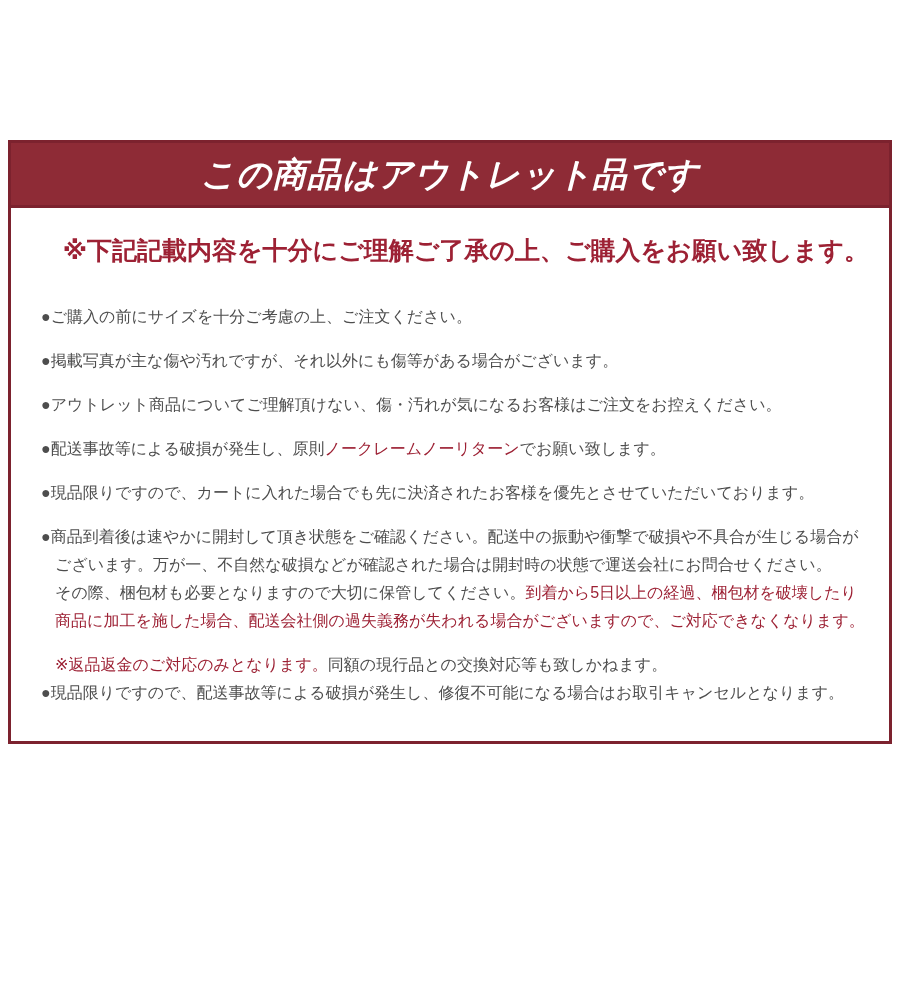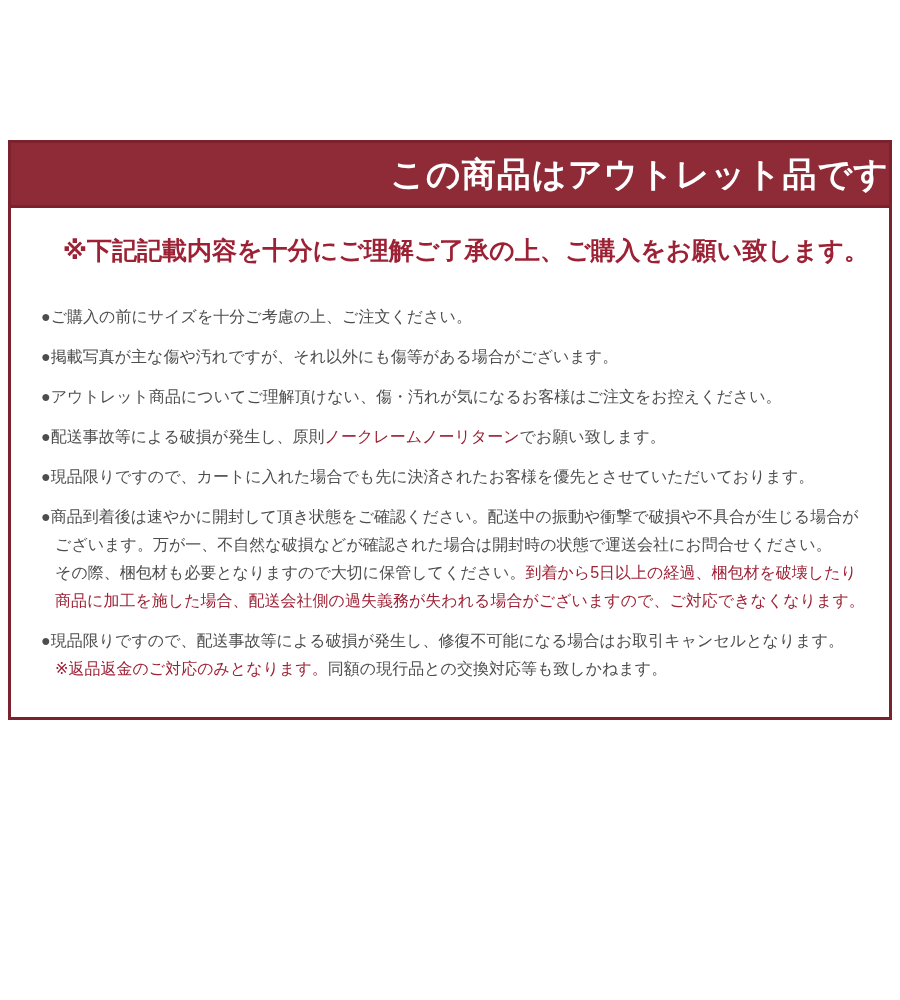--- a/index.html
+++ b/index.html
@@ -23,42 +23,43 @@
     background:#ffffff;
   }
   .banner{
     height:62px;
     line-height:62px;
     background:var(--banner-bg);
     border-bottom:3px solid var(--box-border);
     color:var(--banner-text);
     font-size:34px;
     font-weight:bold;
-    text-align:right;
+    text-align:center;
     letter-spacing:1px;
+    font-style:italic;
   }
   .content{
     padding:26px 20px 34px 30px;
   }
   .notice-heading{
     color:var(--accent-red);
     font-size:25px;
     font-weight:bold;
     text-align:right;
     letter-spacing:0px;
     margin:0 0 36px 0;
     white-space:nowrap;
   }
   .notice-list{
     list-style:none;
     margin:0;padding:0;
     font-size:16px;
     color:var(--body-text);
   }
-  .notice-item{margin:4px 0 12px 0;}
+  .notice-item{margin:16px 0 12px 0;}
   .notice-item:last-child{margin-bottom:0;}
   .notice-line{
     line-height:28px;
     white-space:nowrap;
   }
   .notice-line.cont{padding-left:14px;}
   .seg{color:var(--body-text);}
   .seg.red{
     color:var(--accent-red);
     font-weight:normal;
@@ -90,19 +91,19 @@
           <li class="notice-item">
             <div class="notice-line"><span class="seg">●現品限りですので、カートに入れた場合でも先に決済されたお客様を優先とさせていただいております。</span></div>
           </li>
           <li class="notice-item">
             <div class="notice-line"><span class="seg">●商品到着後は速やかに開封して頂き状態をご確認ください。配送中の振動や衝撃で破損や不具合が生じる場合が</span></div>
             <div class="notice-line cont"><span class="seg">ございます。万が一、不自然な破損などが確認された場合は開封時の状態で運送会社にお問合せください。</span></div>
             <div class="notice-line cont"><span class="seg">その際、梱包材も必要となりますので大切に保管してください。</span><span class="seg red">到着から5日以上の経過、梱包材を破壊したり</span></div>
             <div class="notice-line cont"><span class="seg red">商品に加工を施した場合、配送会社側の過失義務が失われる場合がございますので、ご対応できなくなります。</span></div>
           </li>
           <li class="notice-item">
+            <div class="notice-line cont"><span class="seg red">※返品返金のご対応のみとなります。</span><span class="seg">同額の現行品との交換対応等も致しかねます。</span></div>
             <div class="notice-line"><span class="seg">●現品限りですので、配送事故等による破損が発生し、修復不可能になる場合はお取引キャンセルとなります。</span></div>
-            <div class="notice-line cont"><span class="seg red">※返品返金のご対応のみとなります。</span><span class="seg">同額の現行品との交換対応等も致しかねます。</span></div>
           </li>
         </ul>
     </div>
   </div>
 </div>
 
 </body></html>

